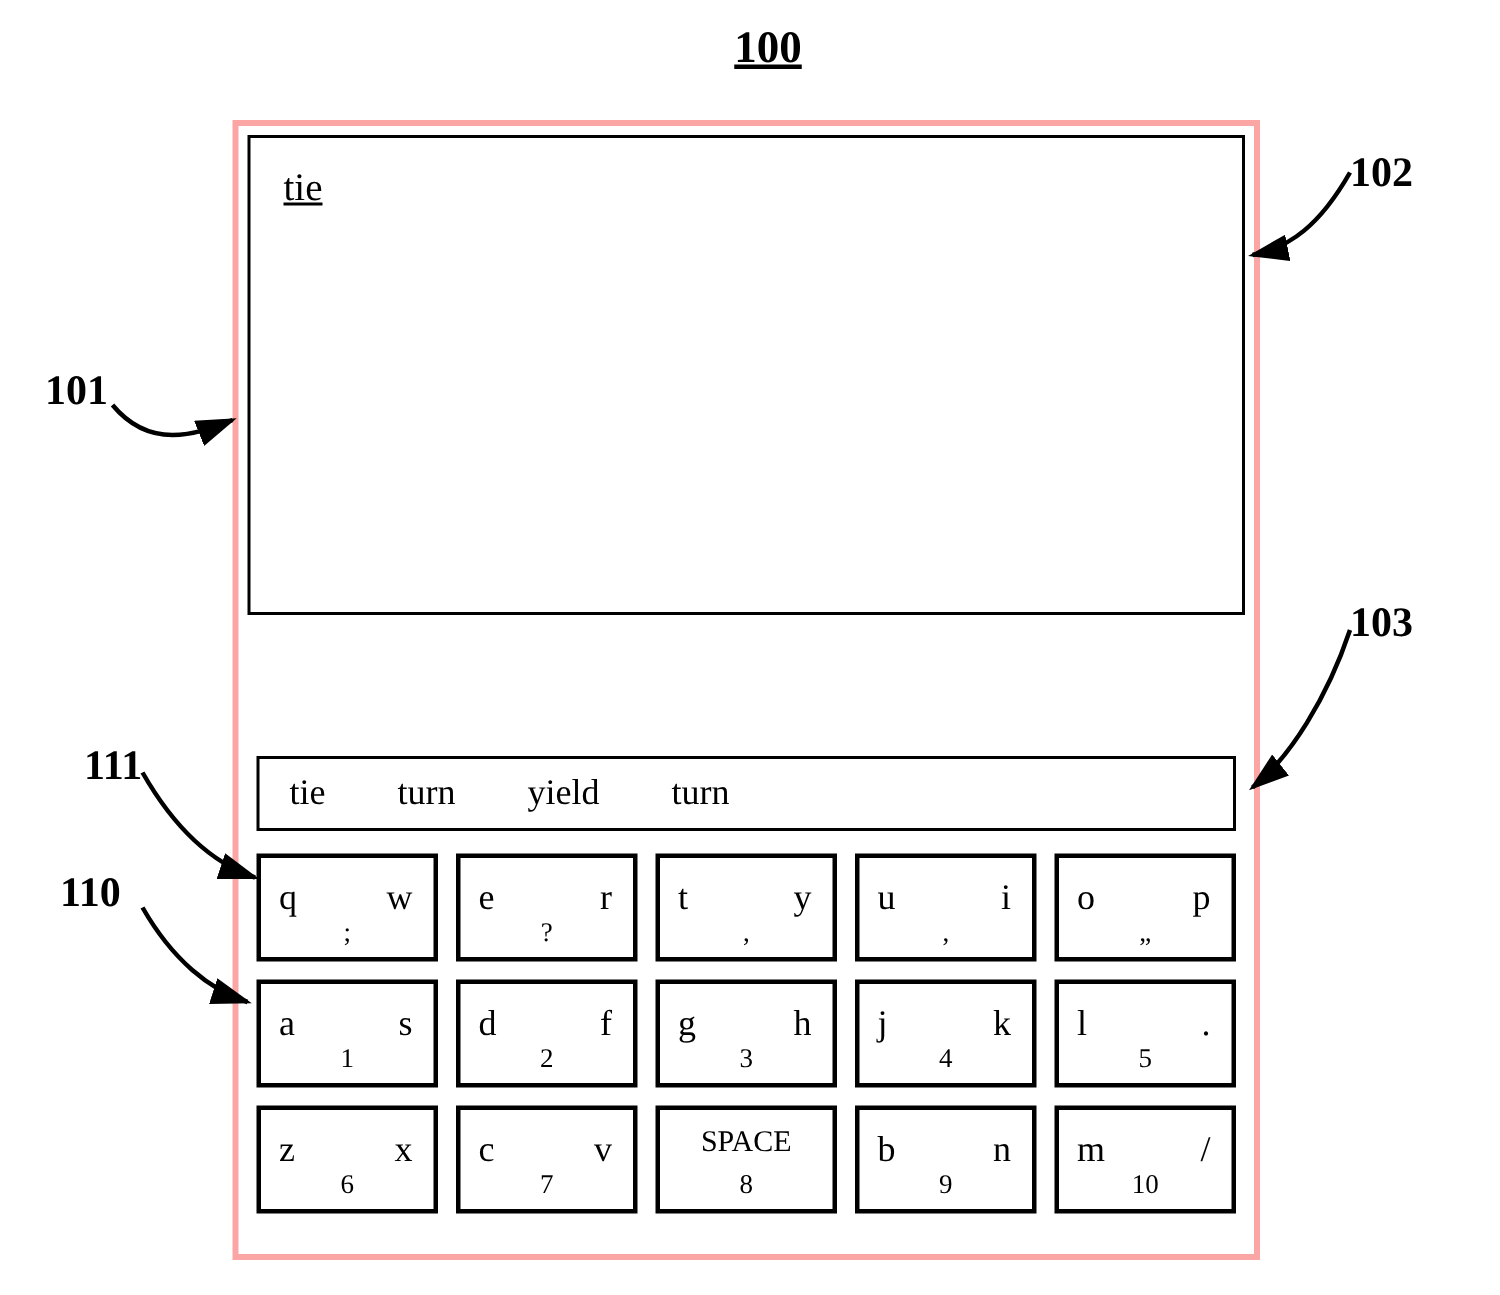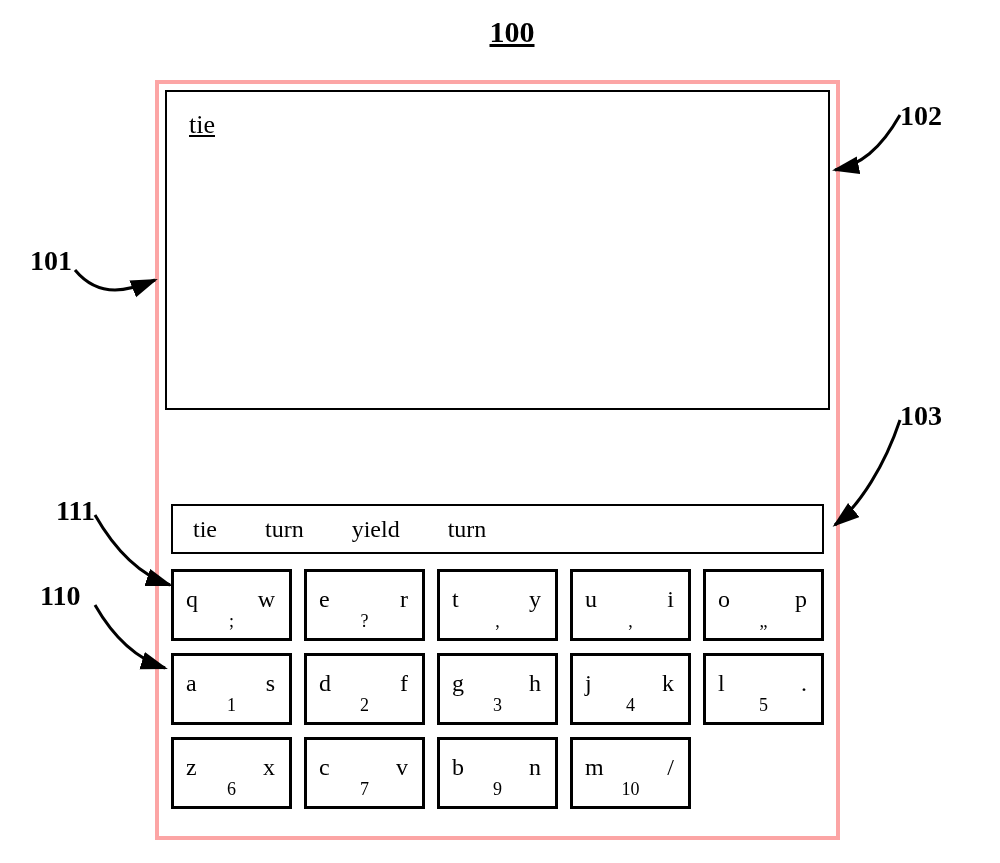--- a/index.html
+++ b/index.html
@@ -181,20 +181,24 @@
       <span class="left-char">z</span>
       <span class="right-char">x</span>
       <span class="sub">6</span>
     </div>
     <div class="key">
       <span class="left-char">c</span>
       <span class="right-char">v</span>
       <span class="sub">7</span>
     </div>
     <div class="key">
+      <span class="center-label">SPACE</span>
+      <span class="sub">8</span>
+    </div>
+    <div class="key">
       <span class="left-char">b</span>
       <span class="right-char">n</span>
       <span class="sub">9</span>
     </div>
     <div class="key">
       <span class="left-char">m</span>
       <span class="right-char">/</span>
       <span class="sub">10</span>
     </div>
   </div>

